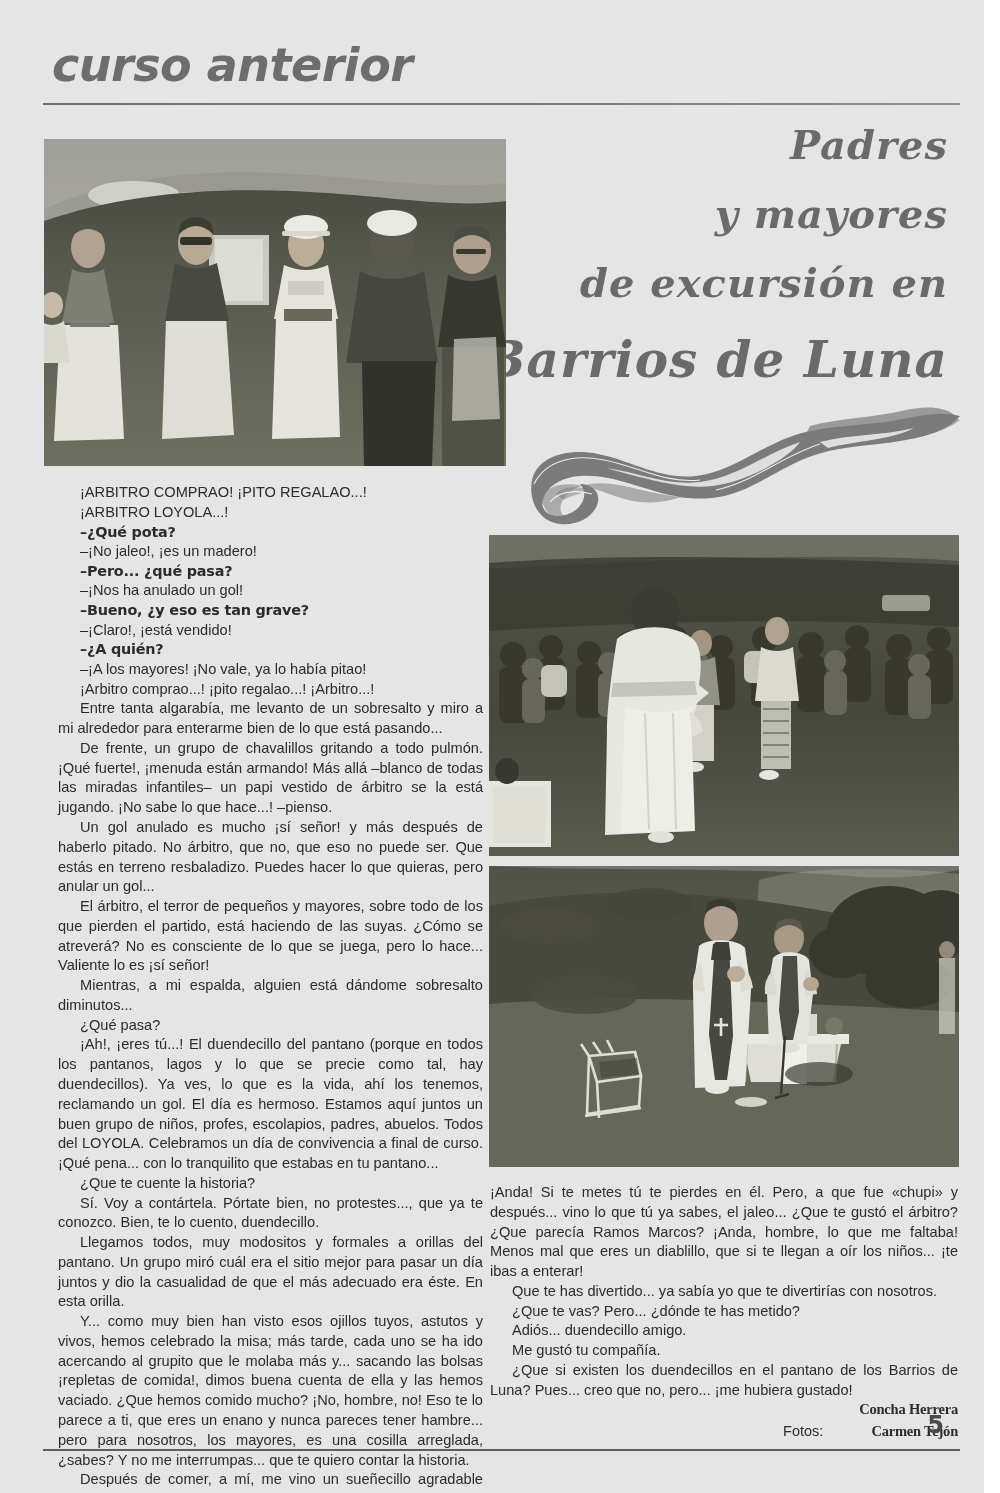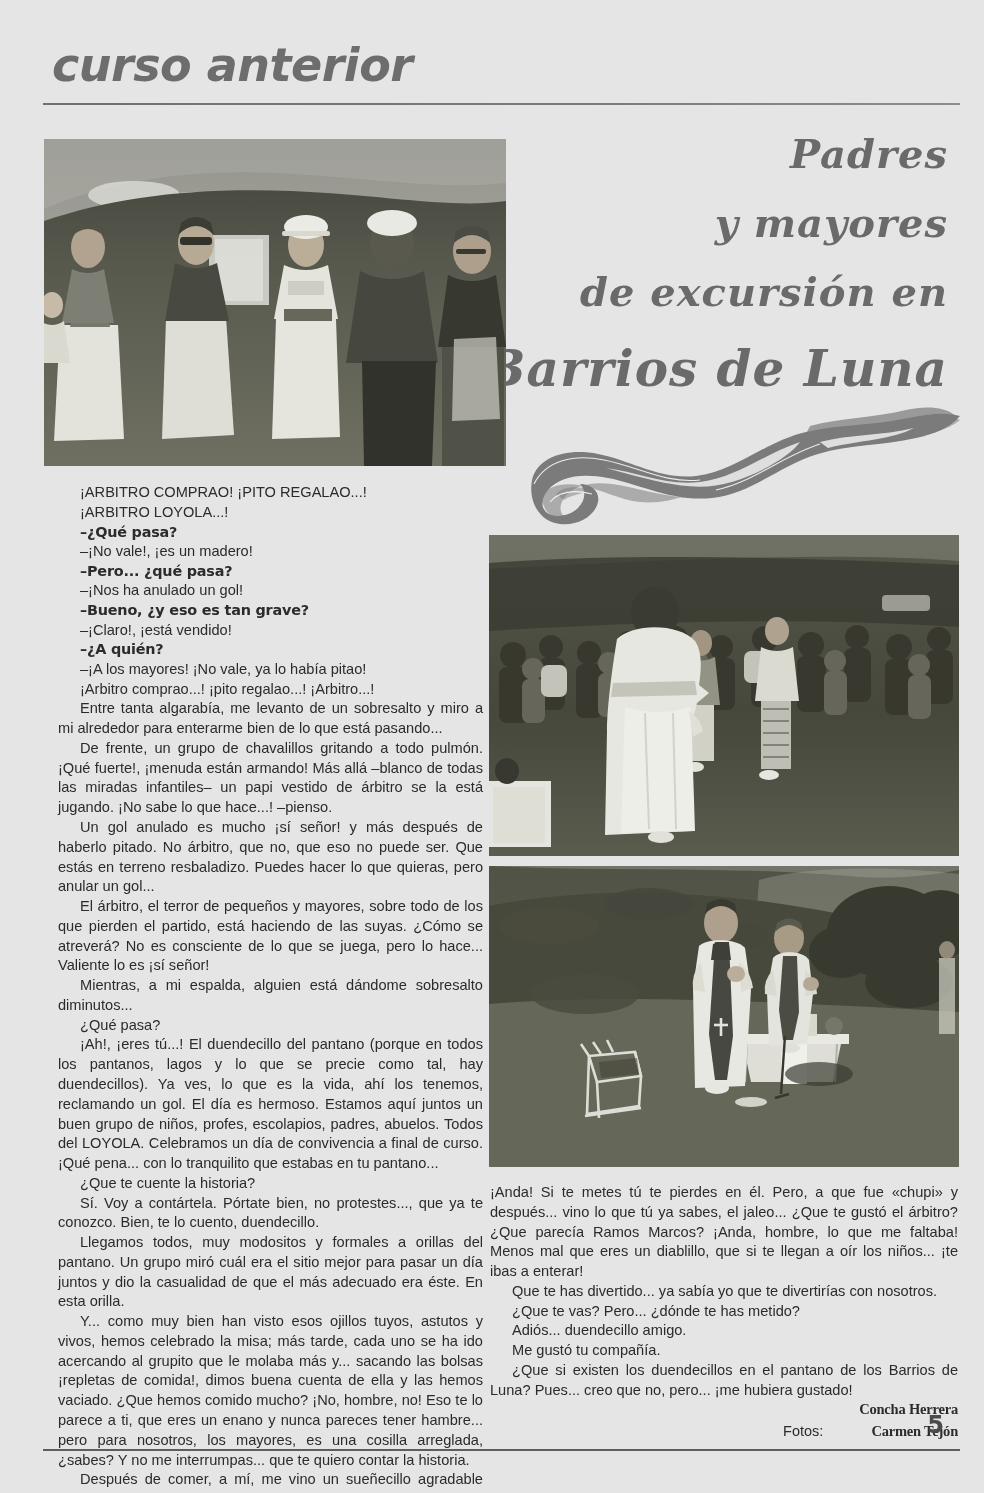--- a/index.html
+++ b/index.html
@@ -52,21 +52,21 @@
     font-family: "DejaVu Sans", sans-serif;
     font-weight: bold;
     font-size: 24px;
     color: #4a4a4a;
   }
 
   
   .headline {
     position: absolute;
     right: 36px;
-    top: 120px;
+    top: 111px;
     width: 470px;
     text-align: right;
     font-family: "DejaVu Serif", serif;
     font-style: italic;
     font-weight: bold;
     font-size: 40px;
     line-height: 1.72;
     color: #6a6a6a;
     letter-spacing: 1px;
   }
@@ -439,22 +439,22 @@
       <rect x="450" y="92" width="16" height="76" fill="#ddddd2" opacity="0.7"></rect>
       <ellipse cx="458" cy="84" rx="8" ry="9" fill="#b3a591" opacity="0.8"></ellipse>
       <rect width="470" height="301" fill="#000" opacity="0.045"></rect>
     </svg>
   </div>
 
   <div class="col" id="col-left">
     <p class="dlg">¡ARBITRO COMPRAO! ¡PITO REGALAO...!</p>
     <p class="dlg">¡ARBITRO LOYOLA...!</p>
 
-    <p class="dlg bold">–¿Qué pasa?</p>
-    <p class="dlg">–¡No vale!, ¡es un madero!</p>
+    <p class="dlg bold">–¿Qué pota?</p>
+    <p class="dlg">–¡No jaleo!, ¡es un madero!</p>
     <p class="dlg bold">–Pero... ¿qué pasa?</p>
     <p class="dlg">–¡Nos ha anulado un gol!</p>
     <p class="dlg bold">–Bueno, ¿y eso es tan grave?</p>
     <p class="dlg">–¡Claro!, ¡está vendido!</p>
     <p class="dlg bold">–¿A quién?</p>
     <p class="dlg">–¡A los mayores! ¡No vale, ya lo había pitao!</p>
     <p class="dlg">¡Arbitro comprao...! ¡pito regalao...! ¡Arbitro...!</p>
 
     <p>Entre tanta algarabía, me levanto de un sobresalto y miro a mi alrededor para enterarme bien de lo que está pasando...</p>
     <p>De frente, un grupo de chavalillos gritando a todo pulmón. ¡Qué fuerte!, ¡menuda están armando! Más allá –blanco de todas las miradas infantiles– un papi vestido de árbitro se la está jugando. ¡No sabe lo que hace...! –pienso.</p>

